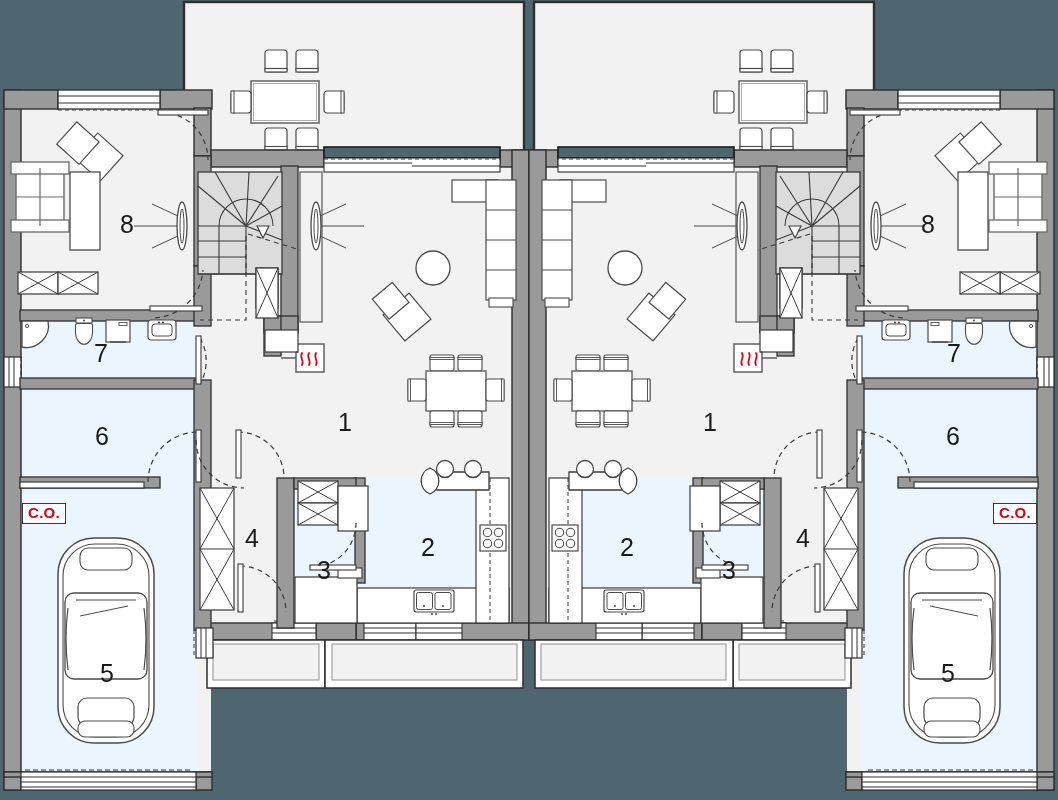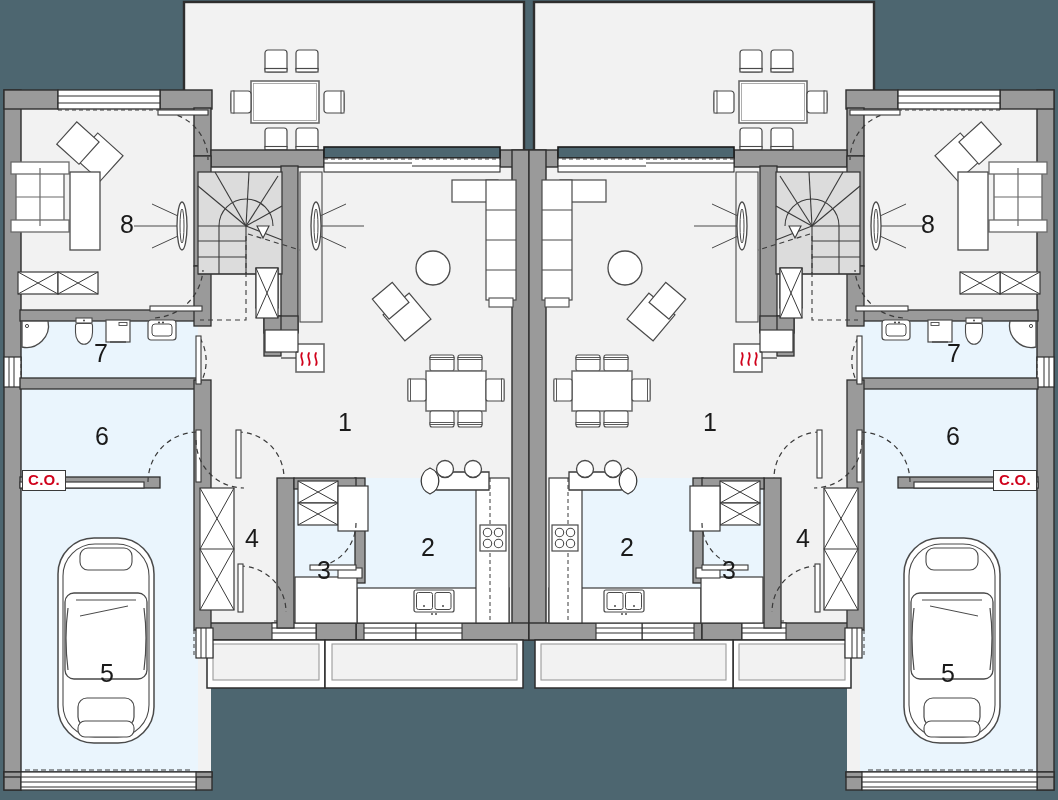--- a/index.html
+++ b/index.html
@@ -2,21 +2,21 @@
 <html><head>
 <meta charset="utf-8">
 <title>Floor Plan</title>
 <style>
   html,body{margin:0;padding:0;background:#4d6670;}
   body{font-family:"Liberation Sans",sans-serif;}
   #stage{position:relative;width:1058px;height:800px;background:#4d6670;overflow:hidden;}
   #plan{position:absolute;left:0;top:0;width:1058px;height:800px;}
   .roomlbl{position:absolute;font-family:"Liberation Sans",sans-serif;font-size:25px;color:#1a1a1a;font-weight:400;line-height:1;user-select:none;}
   .co{position:absolute;font-family:"Liberation Sans",sans-serif;font-size:15px;font-weight:bold;color:#d0021b;
-      background:#ffffff;border:1.6px solid #3a3a3a;padding:1px 5px 2px 5px;line-height:1.05;letter-spacing:.3px;}
+      background:#ffffff;border:1.6px solid #3a3a3a;padding:1px 5px 2px 5px;line-height:1.05;letter-spacing:.3px;margin-top:33px;}
 </style>
 </head>
 <body>
 
 <div id="stage">
 
 <svg id="plan" viewBox="0 0 1058 800" xmlns="http://www.w3.org/2000/svg">
   <defs>
 
     <g id="sym-chair">

